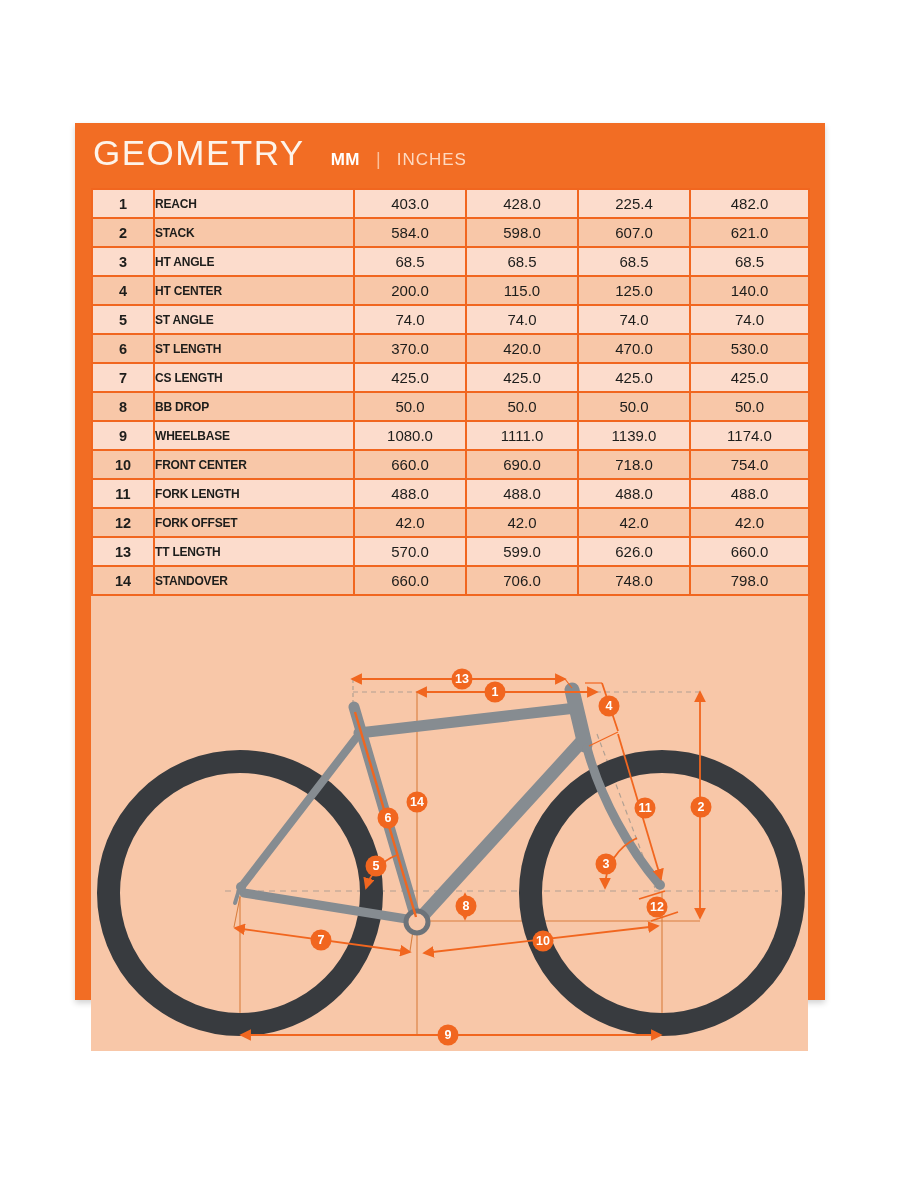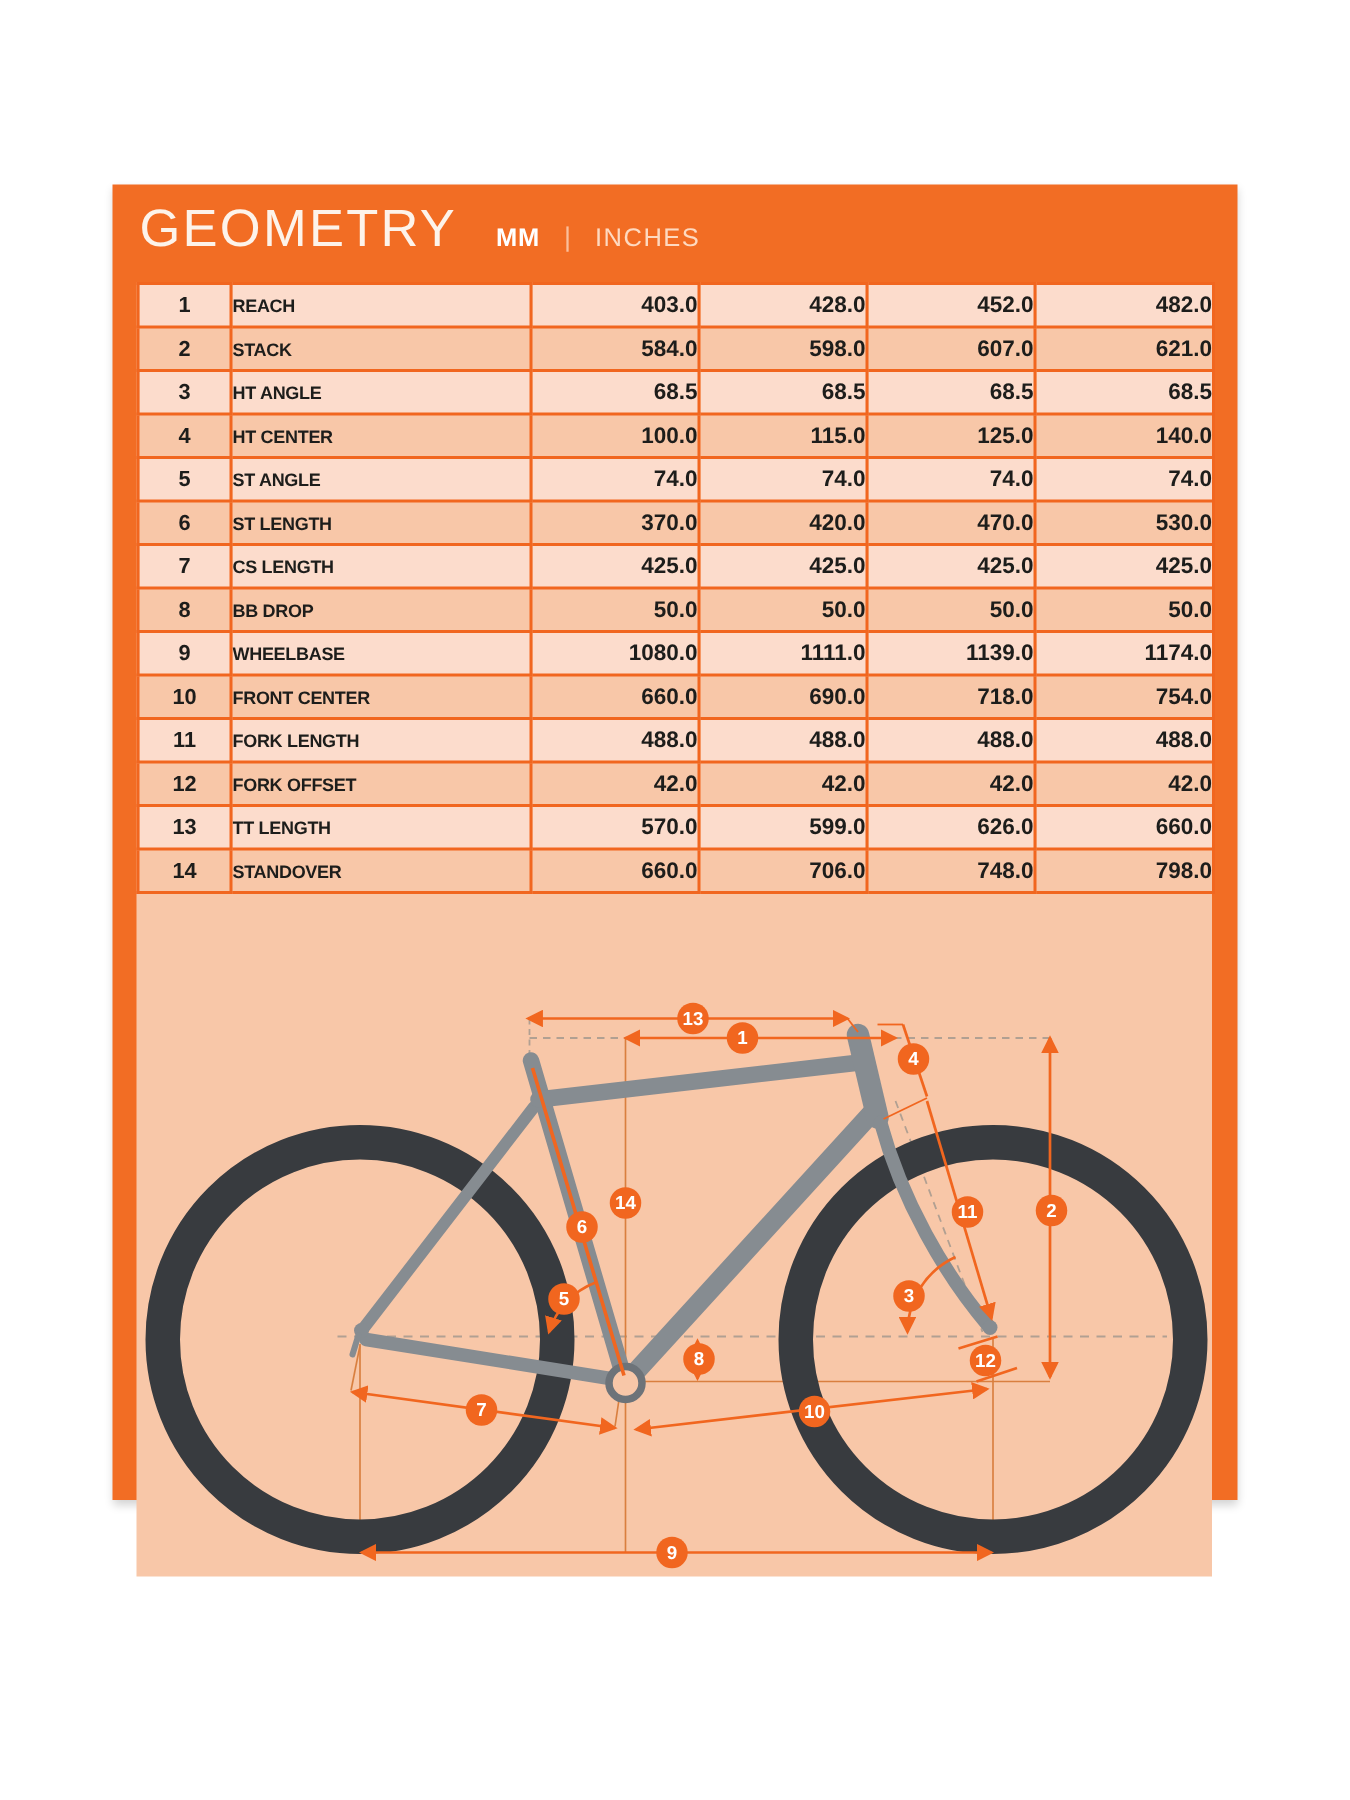--- a/index.html
+++ b/index.html
@@ -17,21 +17,21 @@
   .content{position:absolute;left:16px;top:65px;width:717px;height:863px;background:#f8c7a8;}
   
   table.geo{border-collapse:collapse;table-layout:fixed;width:717px;}
   table.geo td,table.geo th{border:2px solid #f1661f;padding:0;margin:0;vertical-align:middle;
         font-family:"Liberation Sans", sans-serif;color:#1d1d1b;overflow:hidden;white-space:nowrap;}
   tr.hdr td{height:25px;background:#f6c3a3;}
   tr.row-light td{height:27px;background:#fcdccc;}
   tr.row-dark td{height:27px;background:#f8c7a8;}
   .c-num{text-align:center;font-weight:700;font-size:14.5px;}
   .c-label{text-align:left;padding-left:13px;font-weight:700;font-size:12px;letter-spacing:-0.2px;}
-  .c-val{text-align:right;padding-left:13px;font-weight:700;font-size:15px;}
+  .c-val{text-align:center;padding-left:13px;font-weight:400;font-size:15px;}
   .c-size{text-align:left;padding-left:13px;font-weight:700;font-size:14.5px;}
   .c-sz{text-align:left;padding-left:13px;font-weight:400;font-size:15px;}
   
   .diagram{position:absolute;left:0;top:463px;width:717px;height:400px;}
   svg{display:block;}
   .badge-txt{font-family:"Liberation Sans", sans-serif;font-size:12.5px;font-weight:700;fill:#ffffff;}
 </style>
 </head>
 <body>
 
@@ -55,21 +55,21 @@
           <col style="width:112px">
             <col style="width:112px">
             <col style="width:119px">
         </colgroup>
         <tbody>
             <tr class="row-light">
               <td class="c-num">1</td>
               <td class="c-label">REACH</td>
               <td class="c-val">403.0</td>
               <td class="c-val">428.0</td>
-              <td class="c-val">452.0</td>
+              <td class="c-val">225.4</td>
               <td class="c-val">482.0</td>
             </tr>
             <tr class="row-dark">
               <td class="c-num">2</td>
               <td class="c-label">STACK</td>
               <td class="c-val">584.0</td>
               <td class="c-val">598.0</td>
               <td class="c-val">607.0</td>
               <td class="c-val">621.0</td>
             </tr>
@@ -77,21 +77,21 @@
               <td class="c-num">3</td>
               <td class="c-label">HT ANGLE</td>
               <td class="c-val">68.5</td>
               <td class="c-val">68.5</td>
               <td class="c-val">68.5</td>
               <td class="c-val">68.5</td>
             </tr>
             <tr class="row-dark">
               <td class="c-num">4</td>
               <td class="c-label">HT CENTER</td>
-              <td class="c-val">100.0</td>
+              <td class="c-val">200.0</td>
               <td class="c-val">115.0</td>
               <td class="c-val">125.0</td>
               <td class="c-val">140.0</td>
             </tr>
             <tr class="row-light">
               <td class="c-num">5</td>
               <td class="c-label">ST ANGLE</td>
               <td class="c-val">74.0</td>
               <td class="c-val">74.0</td>
               <td class="c-val">74.0</td>

